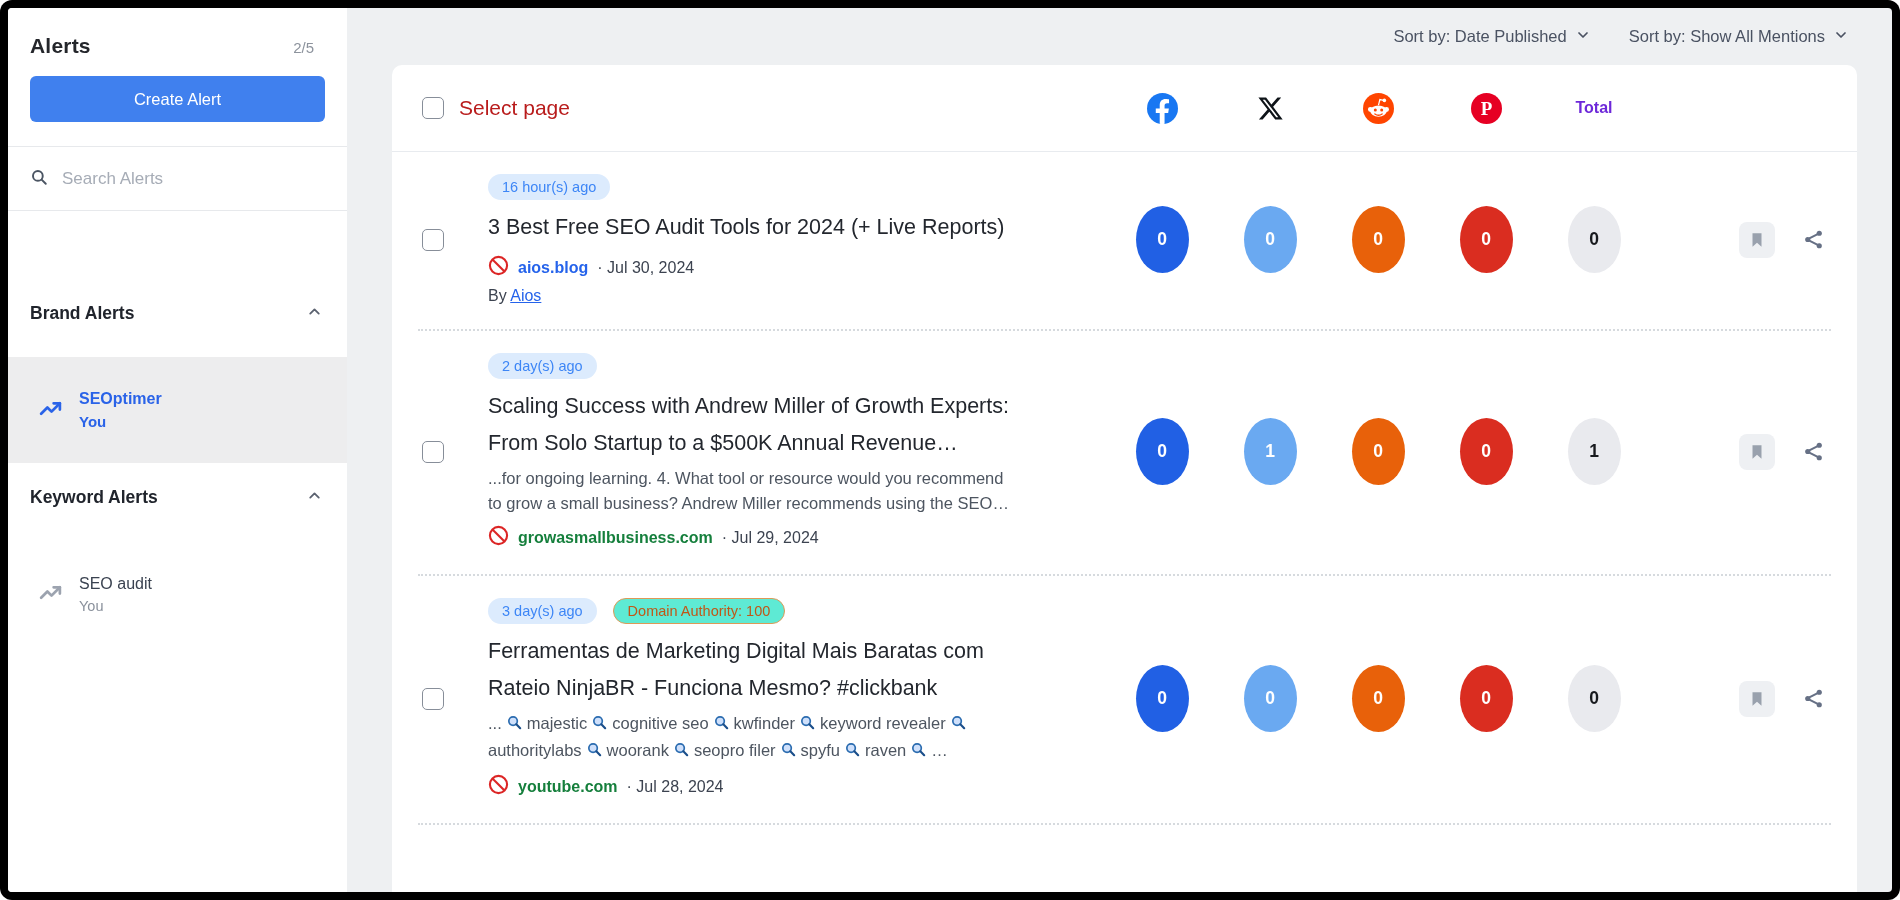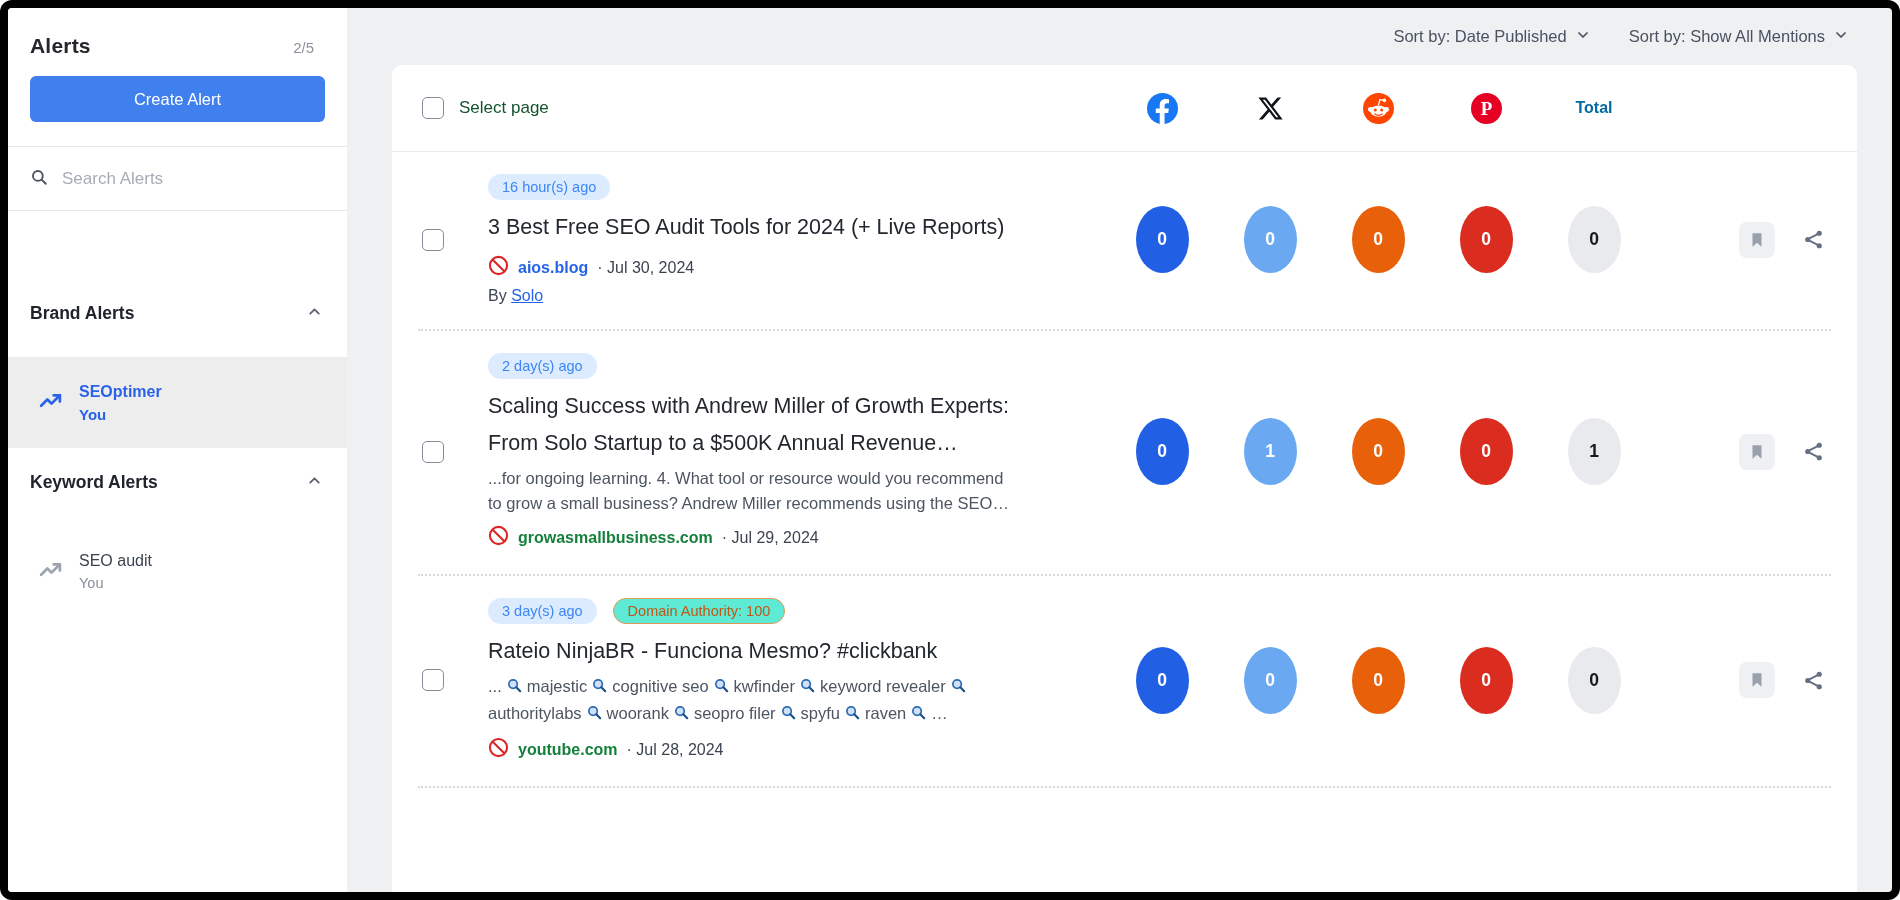--- a/index.html
+++ b/index.html
@@ -13,43 +13,43 @@
   .sb-title{font-size:21px;font-weight:bold;color:#24262b;letter-spacing:.2px;}
   .sb-count{font-size:15px;color:#8d939d;}
   .create-btn{margin:18px 22px 0 22px;height:46px;border:none;border-radius:6px;background:#4080ee;color:#fff;font-size:16.5px;font-family:inherit;cursor:pointer;}
   .sb-divider{border:none;border-top:1px solid #e7e9ec;margin:24px 0 0 0;}
   .sb-search{display:flex;align-items:center;gap:12px;padding:0 22px;height:63px;}
   .sb-search input{border:none;outline:none;font-size:17px;color:#3a4250;flex:1;font-family:inherit;}
   .sb-search input::placeholder{color:#a6acb6;}
   .sb-section-gap{height:82px;}
   .sb-section-head{display:flex;align-items:center;justify-content:space-between;padding:0 24px 0 22px;height:40px;cursor:pointer;}
   .sb-section-label{font-size:17.5px;font-weight:bold;color:#20242c;}
-  .sb-item{display:flex;align-items:center;gap:16px;padding:0 22px 0 30px;height:91px;cursor:pointer;}
+  .sb-item{display:flex;align-items:center;gap:16px;padding:0 22px 0 30px;height:106px;cursor:pointer;}
   .sb-item.active{background:#ededee;}
   .sb-item .txt{display:flex;flex-direction:column;gap:5px;}
   .sb-item.active .name{font-size:16px;font-weight:bold;color:#2a63e8;}
   .sb-item.active .sub{font-size:15px;font-weight:bold;color:#2a63e8;}
   .sb-item .name{font-size:16px;color:#3a4250;}
   .sb-item .sub{font-size:14.5px;color:#8a919c;}
   .sb-spacer1{height:24px;}
   .sb-spacer2{height:14px;}
 
   
   .main{flex:1;display:flex;flex-direction:column;min-width:0;}
   .sortbar{height:57px;display:flex;align-items:center;justify-content:flex-end;gap:38px;padding-right:43px;}
   .sortctl{display:flex;align-items:center;gap:8px;color:#4a5262;font-size:16.5px;cursor:pointer;justify-content:space-between;}
 
   .card{background:#fff;border-radius:10px 10px 0 0;margin:0 35px 0 45px;flex:1;display:flex;flex-direction:column;overflow:hidden;}
   .rowgrid{display:grid;grid-template-columns:66px 620px 108px 108px 108px 108px 108px 1fr 64px 56px;align-items:center;padding:0 26px 0 30px;}
   .card-head{height:86px;}
   .selwrap{grid-column:1 / span 2;display:flex;align-items:center;gap:15px;}
   .checkbox{width:22px;height:22px;border:1.6px solid #878e99;border-radius:5px;background:#fff;box-sizing:border-box;cursor:pointer;}
-  .sel-label{font-size:17px;color:#14532d;}
+  .sel-label{font-size:21px;color:#b91c1c;}
   .colicon{justify-self:center;display:flex;align-items:center;justify-content:center;}
-  .total-label{justify-self:center;font-size:16px;font-weight:bold;color:#0369a1;}
+  .total-label{justify-self:center;font-size:16px;font-weight:bold;color:#6d28d9;}
   .head-divider{border:none;border-top:1px solid #e8ebef;margin:0;}
   .row-divider{border:none;border-top:2px dotted #d6dade;margin:0 26px;}
 
   .mrow{padding-top:22px;padding-bottom:24px;}
   .mrow .checkbox{justify-self:start;align-self:center;}
   .content{display:flex;flex-direction:column;min-width:0;}
   .badges{display:flex;gap:16px;margin-bottom:9px;}
   .badge-age{display:inline-flex;align-items:center;height:26px;padding:0 14px;border-radius:13px;background:#dcebfd;color:#3d86f6;font-size:14.5px;}
   .badge-da{display:inline-flex;align-items:center;height:26px;padding:0 14px;border-radius:13px;background:#5eead4;border:1px solid #dd9a57;color:#c05717;font-size:14.5px;box-sizing:border-box;}
   .title{font-size:21.5px;line-height:37px;color:#23272e;cursor:pointer;}
@@ -225,21 +225,21 @@
             <span>
               <svg width="21" height="21" viewBox="0 0 24 24" fill="none" stroke="#dc2626" stroke-width="2.4">
                     <circle cx="12" cy="12" r="9.8"></circle>
                     <line x1="5.1" y1="5.1" x2="18.9" y2="18.9"></line>
                   </svg>
             </span>
             <span class="domain blue">aios.blog</span>
             <span class="srcdate">· Jul 30, 2024</span>
           </div>
           <div class="byline">
-            <span>By</span> <a>Solo</a>
+            <span>By</span> <a>Aios</a>
           </div>
         </div>
         <div class="cnt c-fb">0</div>
         <div class="cnt c-x">0</div>
         <div class="cnt c-rd">0</div>
         <div class="cnt c-pi">0</div>
         <div class="cnt c-total">0</div>
         <div></div>
         <div class="bm-btn">
           <svg width="18" height="18" viewBox="0 0 24 24">
@@ -305,20 +305,21 @@
       <hr class="row-divider">
 
       <div class="rowgrid mrow">
         <span class="checkbox"></span>
         <div class="content">
           <div class="badges">
             <span class="badge-age">3 day(s) ago</span>
             <span class="badge-da">Domain Authority: 100</span>
           </div>
           <div class="title">
+            <div>Ferramentas de Marketing Digital Mais Baratas com</div>
             <div>Rateio NinjaBR - Funciona Mesmo? #clickbank</div>
           </div>
           <div class="snippet">
             <div>
               <span>...</span><span class="magwrap"><svg width="17" height="17" viewBox="0 0 24 24">
                       <circle cx="10" cy="10" r="6" fill="#cfe0fb" stroke="#2b6cb0" stroke-width="2.4"></circle>
                       <line x1="14.6" y1="14.6" x2="20" y2="20" stroke="#1a4e8a" stroke-width="3" stroke-linecap="round"></line>
                     </svg></span><span>majestic</span><span class="magwrap"><svg width="17" height="17" viewBox="0 0 24 24">
                       <circle cx="10" cy="10" r="6" fill="#cfe0fb" stroke="#2b6cb0" stroke-width="2.4"></circle>
                       <line x1="14.6" y1="14.6" x2="20" y2="20" stroke="#1a4e8a" stroke-width="3" stroke-linecap="round"></line>

